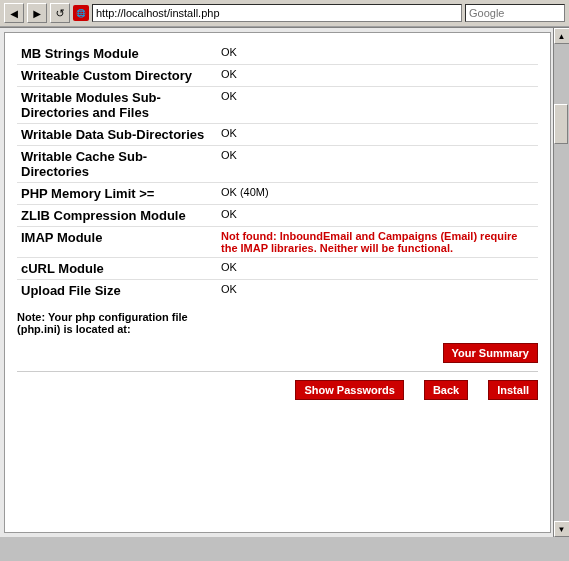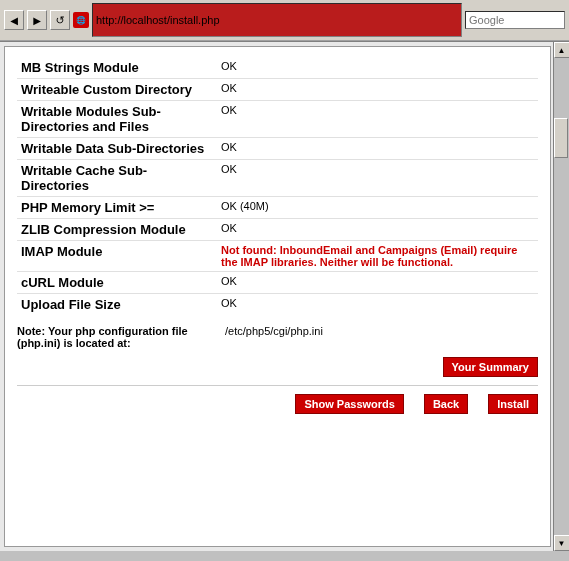--- a/index.html
+++ b/index.html
@@ -70,22 +70,22 @@
       justify-content: center;
       color: white;
       font-size: 8px;
       font-weight: bold;
     }
 
     .url-input {
       flex: 1;
       height: 18px;
       border: 1px inset #808080;
-      background: #b91c1c;
-      padding: 16px 3px;
+      background: #ffffff;
+      padding: 0 3px;
       font-size: 11px;
     }
 
     .search-bar {
       display: flex;
       align-items: center;
       gap: 2px;
     }
 
     .search-input {
@@ -300,21 +300,20 @@
           <tr>
             <td>Upload File Size</td>
             <td class="status-ok">OK</td>
           </tr>
         </tbody>
     </table>
 
     <div class="bottom-section">
       <div class="note-row">
         <span class="note-label">Note: Your php configuration file (php.ini) is located at:</span>
-        <span class="note-value">/etc/php5/cgi/php.ini</span>
       </div>
 
       <div class="print-row">
         <button class="btn-red">Your Summary</button>
       </div>
 
       <div class="divider-line"></div>
 
       <div class="action-row">
         <button class="btn-red">Show Passwords</button>

